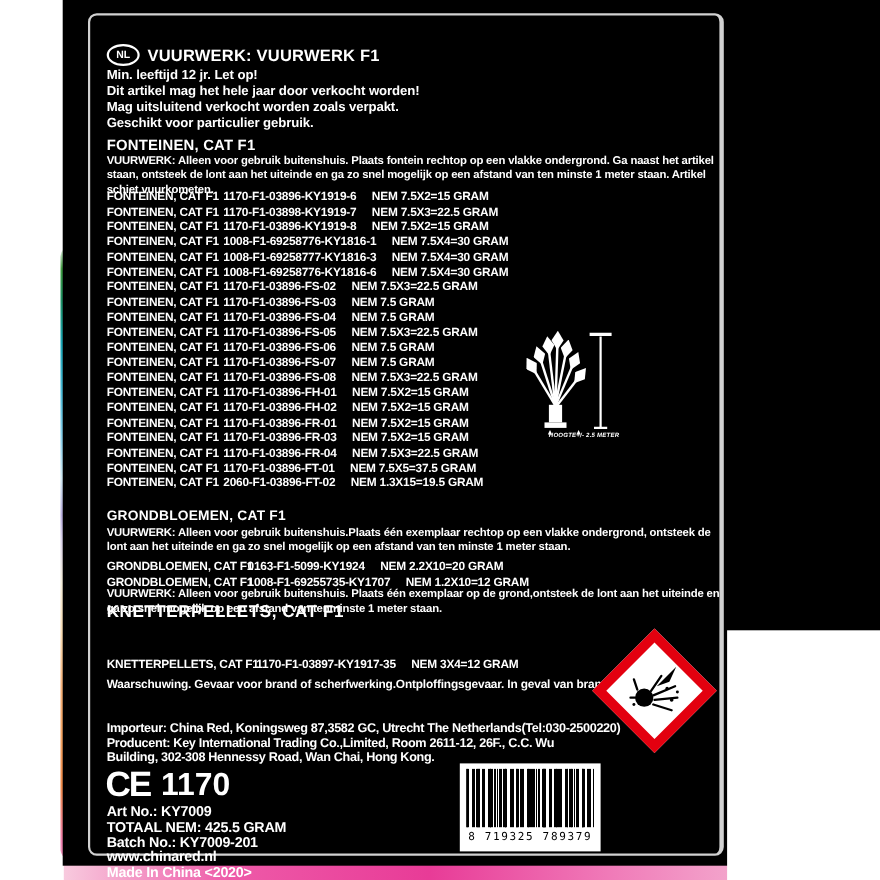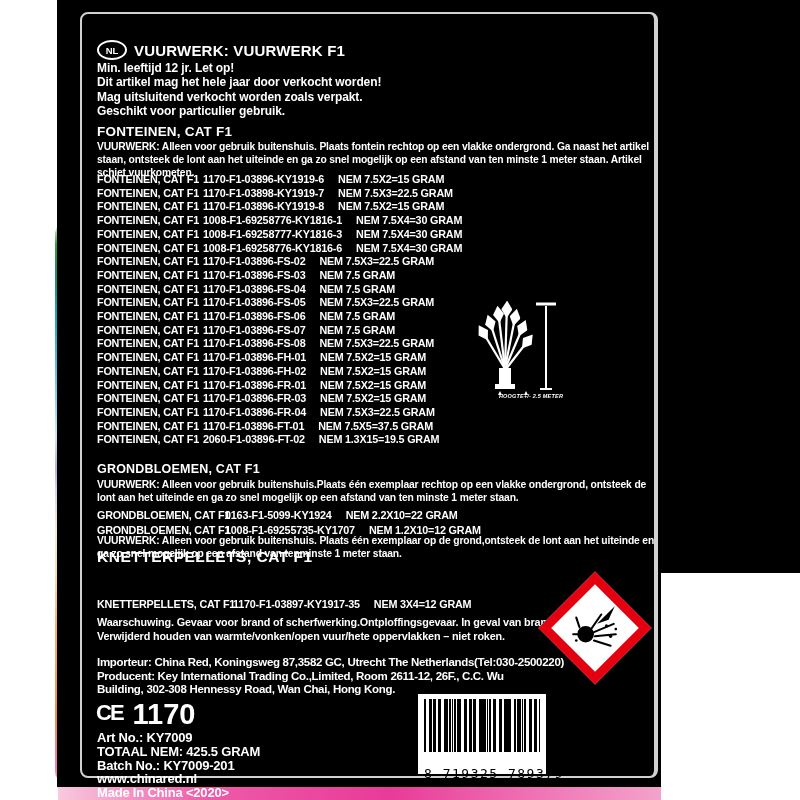--- a/index.html
+++ b/index.html
@@ -31,43 +31,43 @@
   .para{font-size:10.3px;line-height:12.8px;width:563px;letter-spacing:-0.15px;}
   .rows{font-size:10.8px;line-height:13.7px;letter-spacing:-0.2px;}
   .rows2{font-size:10.8px;line-height:14.5px;letter-spacing:-0.2px;}
   .prow{display:flex;white-space:pre;}
   .prow .c1{flex:none;width:106px;}
   .prow .c1.w{width:128px;}
   .prow .c2{flex:none;margin-right:14px;}
   .warn{font-size:10.8px;line-height:13.5px;width:560px;letter-spacing:-0.15px;}
   .imp{font-size:11.5px;line-height:13.5px;letter-spacing:-0.3px;white-space:nowrap;}
   .ce-row{left:96px;top:676px;display:flex;align-items:flex-start;gap:10px;}
-  .ce{font-size:22px;letter-spacing:-2px;line-height:32px;}
+  .ce{font-size:32px;letter-spacing:-2px;line-height:32px;}
   .ce-num{font-size:29px;line-height:34px;letter-spacing:0;text-align:right;}
   .flines{left:97px;top:710px;font-size:13px;line-height:13.8px;letter-spacing:-0.2px;}
 
   
   .fig{position:absolute;left:474px;top:296px;width:115px;height:100px;}
   .figcap{position:absolute;left:472px;top:393px;width:118px;color:#fff;font-weight:bold;font-style:italic;
     font-size:5.5px;text-align:center;letter-spacing:.2px;}
 
   
   .ghs{position:absolute;left:555px;top:588px;width:80px;height:80px;background:#fff;
     border:9px solid #e3000f;transform:rotate(45deg);box-sizing:border-box;}
   .ghs svg{position:absolute;left:5px;top:5px;width:52px;height:52px;transform:rotate(-45deg);}
 
   
   .bc{position:absolute;left:418px;top:694px;width:128px;height:80px;background:#fff;box-sizing:border-box;
     padding:5px 6px 0 6px;text-align:center;}
   .bars{height:53px;background-color:#fff;background-image:
     repeating-linear-gradient(90deg,#000 0 2px,transparent 2px 5px),
     repeating-linear-gradient(90deg,#000 0 1px,transparent 1px 7px),
     repeating-linear-gradient(90deg,transparent 0 9px,#000 9px 12px);}
-  .bcnum{color:#000;font-family:"DejaVu Sans Mono",monospace;font-size:13px;letter-spacing:1.5px;
-    margin-top:14px;font-weight:normal;white-space:nowrap;}
+  .bcnum{color:#000;font-family:"DejaVu Sans Mono",monospace;font-size:10px;letter-spacing:1.5px;
+    margin-top:4px;font-weight:normal;white-space:nowrap;}
 </style>
 </head>
 <body>
 
 <div class="stage">
 
   <div class="lstrip"></div>
   <div class="speck"></div>
   <div class="bstrip"></div>
 
@@ -241,21 +241,21 @@
   </div>
   <div class="figcap">HOOGTE+/- 2.5 METER</div>
 
   <div class="t sec-h" style="left:97px;top:441px;font-size:12.5px;">GRONDBLOEMEN, CAT F1</div>
   <div class="t para" style="left:97px;top:458px;"><span>VUURWERK:</span><span> Alleen voor gebruik buitenshuis.Plaats één exemplaar rechtop op een vlakke ondergrond, ontsteek de lont aan het uiteinde en ga zo snel mogelijk op een afstand van ten minste 1 meter staan.</span></div>
   <div class="t rows2" style="left:97px;top:487px;">
 
       <div class="prow">
         <span class="c1 w">GRONDBLOEMEN, CAT F1</span>
         <span class="c2">0163-F1-5099-KY1924</span>
-        <span class="c3">NEM 2.2X10=22 GRAM</span>
+        <span class="c3">NEM 2.2X10=20 GRAM</span>
       </div>
 
       <div class="prow">
         <span class="c1 w">GRONDBLOEMEN, CAT F1</span>
         <span class="c2">1008-F1-69255735-KY1707</span>
         <span class="c3">NEM 1.2X10=12 GRAM</span>
       </div>
     </div>
 
   <div class="t sec-h big" style="left:97px;top:527px;">KNETTERPELLETS, CAT F1</div>
@@ -264,21 +264,20 @@
 
       <div class="prow">
         <span class="c1 w" style="width:136px;">KNETTERPELLETS, CAT F1</span>
         <span class="c2">1170-F1-03897-KY1917-35</span>
         <span class="c3">NEM 3X4=12 GRAM</span>
       </div>
     </div>
 
   <div class="t warn" style="left:97px;top:595px;">
     <div><span>Waarschuwing.</span><span> Gevaar voor brand of scherfwerking.Ontploffingsgevaar. In geval van brand: evacueren.</span></div>
-    <div>Verwijderd houden van warmte/vonken/open vuur/hete oppervlakken – niet roken.</div>
   </div>
 
   <div class="t imp" style="left:97px;top:635px;">
 
   <div>Importeur: China Red, Koningsweg 87,3582 GC, Utrecht The Netherlands(Tel:030-2500220)</div>
       <div>Producent: Key International Trading Co.,Limited, Room 2611-12, 26F., C.C. Wu</div>
       <div>Building, 302-308 Hennessy Road, Wan Chai, Hong Kong.</div>
     </div>
 
   <div class="t ce-row">

